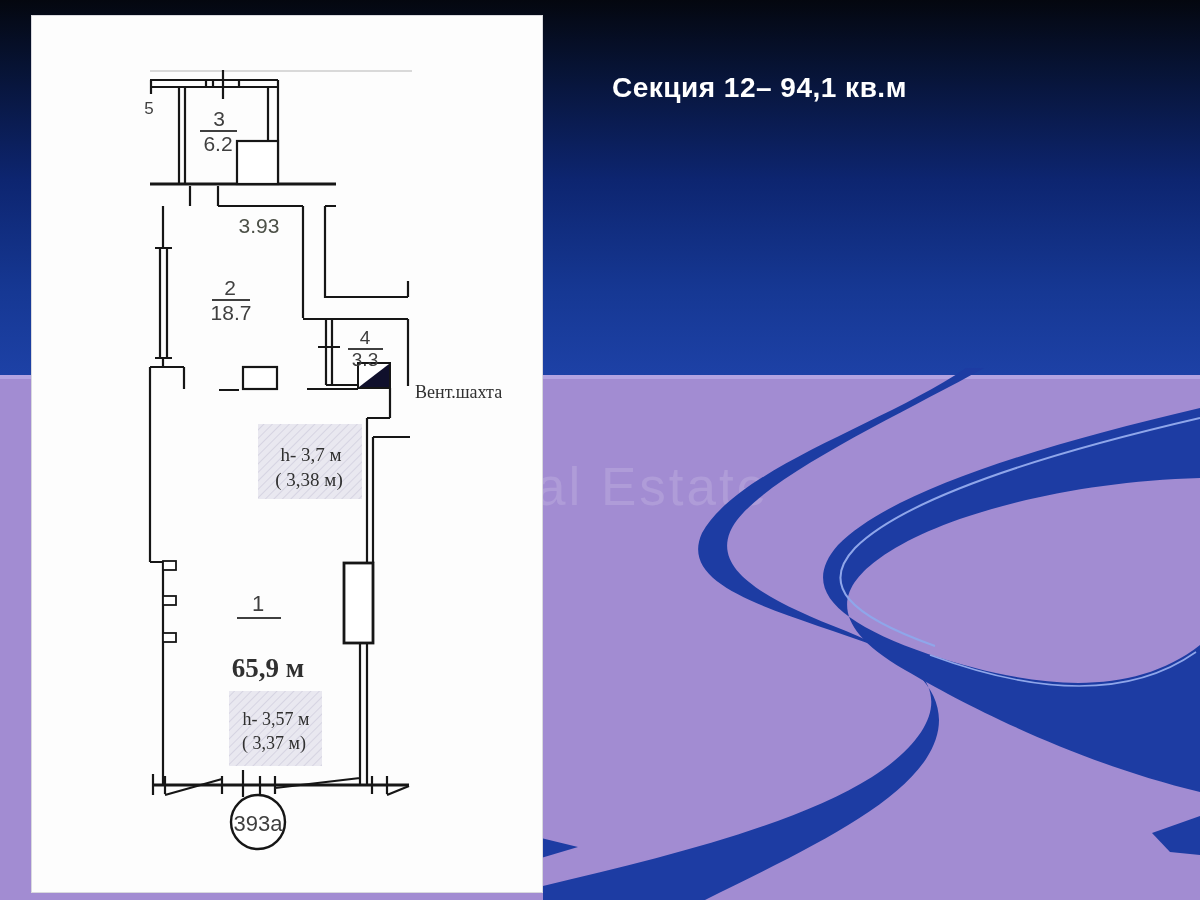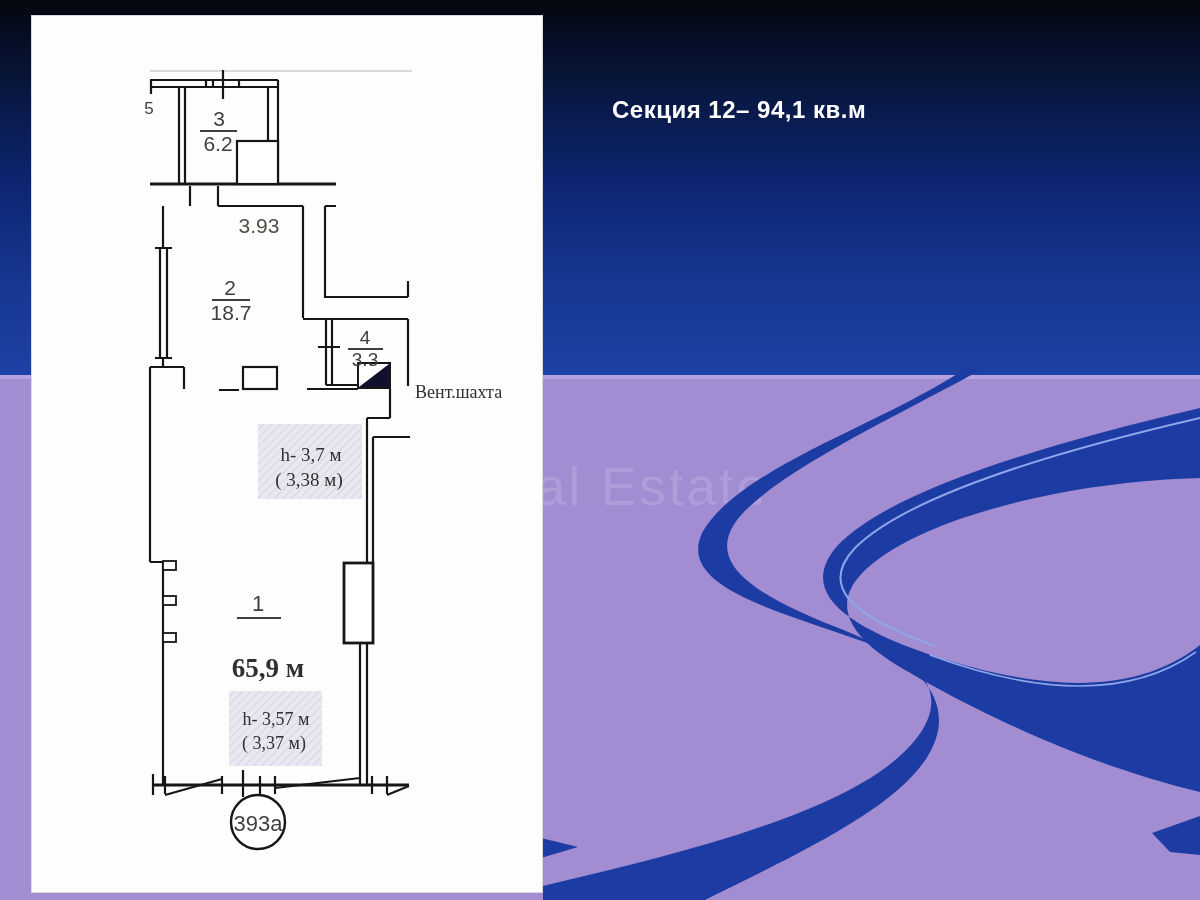--- a/index.html
+++ b/index.html
@@ -22,22 +22,22 @@
   .watermark{position:absolute;color:#fff;pointer-events:none;}
   .wm1{left:541px;top:392px;font-size:88px;font-weight:bold;letter-spacing:4px;color:rgba(255,255,255,0.20);}
   .wm2{left:536px;top:456px;font-size:53px;font-weight:normal;letter-spacing:3px;color:rgba(255,255,255,0.14);}
   .swoosh{position:absolute;left:0;top:0;width:1200px;height:900px;}
   .panel{
     position:absolute;left:31px;top:15px;width:512px;height:878px;
     background:#fdfdfd;border:1px solid #d9d9de;box-sizing:border-box;
   }
   .plan{position:absolute;left:31px;top:15px;width:512px;height:878px;}
   .title{
-    position:absolute;left:612px;top:96px;width:560px;
-    color:#ffffff;font-size:24px;font-weight:bold;letter-spacing:0.5px;
+    position:absolute;left:612px;top:72px;width:560px;
+    color:#ffffff;font-size:28px;font-weight:bold;letter-spacing:0.5px;
     font-family:"Liberation Sans",sans-serif;
   }
   text{font-family:"Liberation Sans",sans-serif;}
   .t-sans{fill:#3f3f3f;}
   .t-serif{font-family:"Liberation Serif","DejaVu Serif",serif;fill:#303030;}
 </style>
 </head>
 <body>
 
 <div class="slide">

